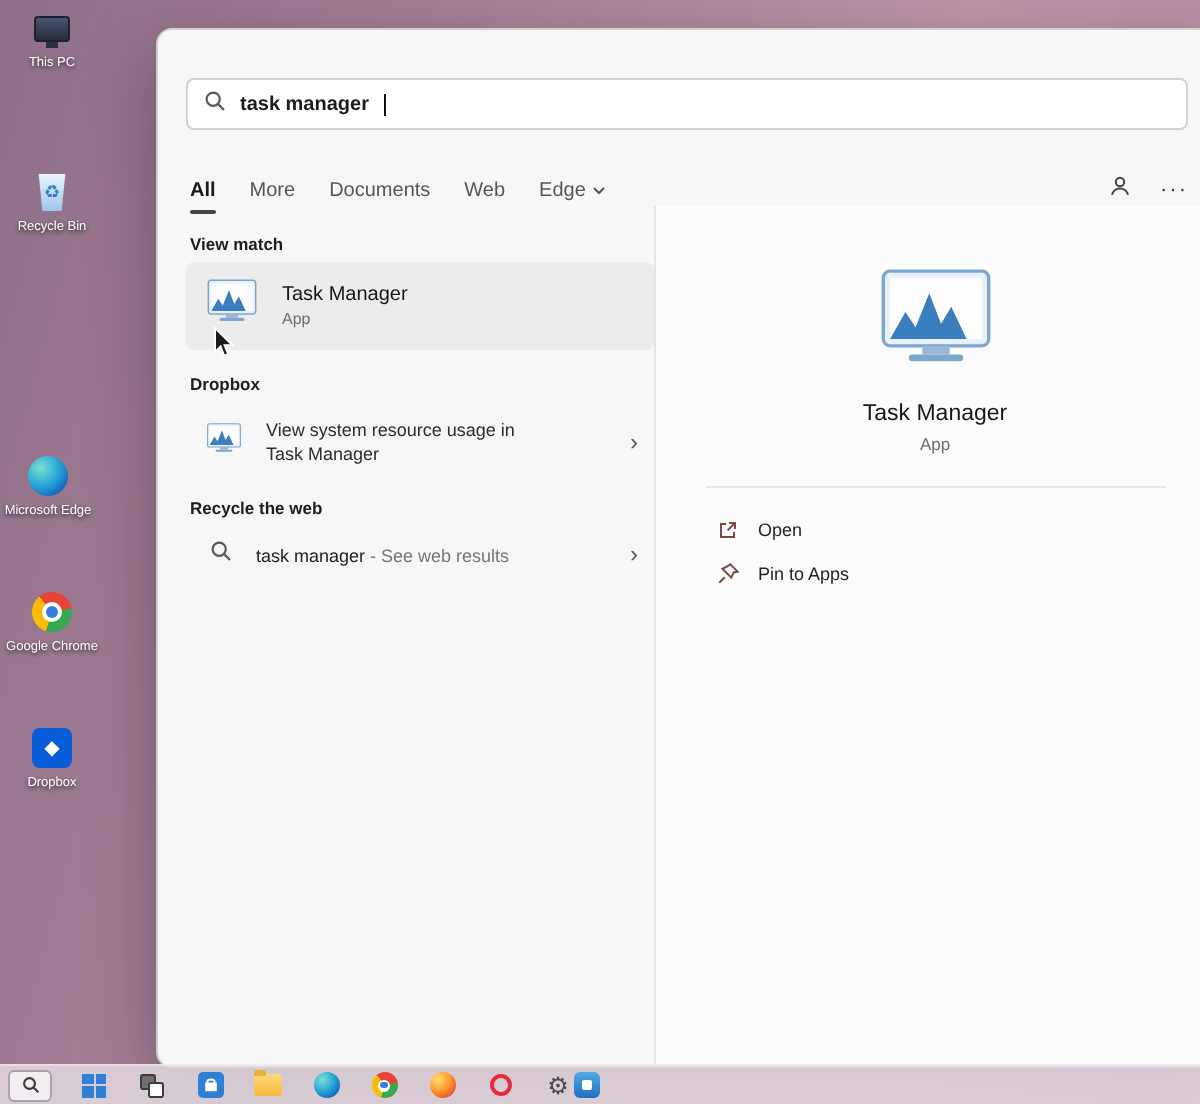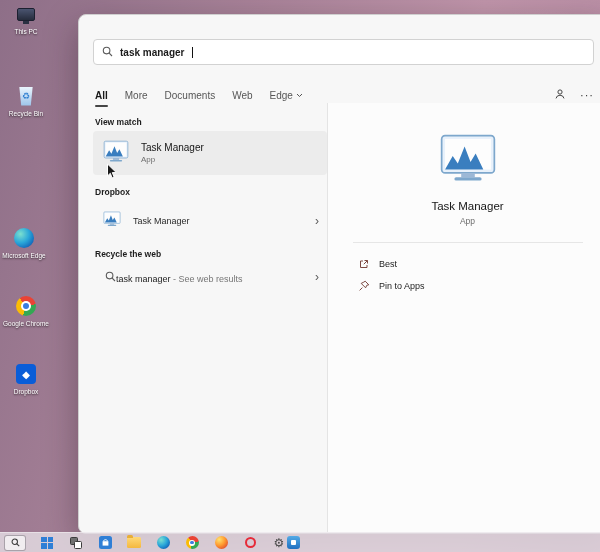--- a/index.html
+++ b/index.html
@@ -52,21 +52,21 @@
   .left-col { position:absolute; left:14px; top:102px; width:234px; }
   .h-bm { position:absolute; left:2px; top:0; }
   .bm-item { position:absolute; left:0; top:14px; width:234px; height:44px; background:#ececec; border-radius:4px; display:flex; align-items:center; padding:0 10px; gap:12px; }
   .bm-title { font-size:10px; color:#161616; }
   .bm-sub { font-size:8px; color:#6d6d6d; margin-top:2px; }
   .h-settings { position:absolute; left:2px; top:70px; }
   .settings-item { position:absolute; left:0; top:84px; width:234px; height:40px; display:flex; align-items:center; padding:0 8px 0 10px; gap:12px; border-radius:4px; }
   .si-lines { font-size:9px; color:#2c2c2c; line-height:12px; }
   .chev { margin-left:auto; color:#5a5a5a; font-size:12px; line-height:1; }
   .h-web { position:absolute; left:2px; top:132px; }
-  .web-item { position:absolute; left:0; top:146px; width:234px; height:28px; display:flex; align-items:center; padding:0 8px 0 12px; gap:0; border-radius:4px; }
+  .web-item { position:absolute; left:0; top:146px; width:234px; height:28px; display:flex; align-items:center; padding:0 8px 0 12px; gap:12px; border-radius:4px; }
   .web-query { font-size:9px; color:#1e1e1e; }
   .web-suffix { font-size:9px; color:#767676; }
 
   .detail-panel {
     position:absolute; left:248px; top:88px; right:1px; bottom:1px;
     background:#fcfcfc; border-left:1px solid #e4e4e4; border-radius:0 0 7px 0;
     display:flex; flex-direction:column; align-items:center;
   }
   .dp-icon { margin-top:30px; }
   .dp-title { margin-top:12px; font-size:11.5px; color:#161616; }
@@ -205,20 +205,21 @@
         <span>
           <svg width="18" height="16" viewBox="0 0 34 30">
               <rect x="1.5" y="1.5" width="31" height="22" rx="2" fill="#e8f1fb" stroke="#7da7cc"></rect>
               <rect x="3.5" y="3.5" width="27" height="18" fill="#fdfdfd"></rect>
               <path d="M3.5 21.5l4.5-8 3 4.5 4-10 3.5 9 3-5 4.5 9.5z" fill="#3a7ebf"></path>
               <rect x="13" y="23.5" width="8" height="2.5" fill="#9cb8d6"></rect>
               <rect x="9" y="26" width="16" height="2" rx="1" fill="#7da7cc"></rect>
             </svg>
         </span>
         <span class="si-lines">
+          <div>View system resource usage in</div>
           <div>Task Manager</div>
         </span>
         <span class="chev">›</span>
       </div>
 
       <div class="heading h-web">Recycle the web</div>
 
       <div class="web-item">
         <span>
           <svg width="11" height="11" viewBox="0 0 11 11">
@@ -248,21 +249,21 @@
       <div class="dp-div"></div>
 
       <div class="dp-actions">
         <div class="dp-action">
           <span class="ai">
             <svg width="12" height="12" viewBox="0 0 12 12">
                 <path d="M5 3H2.5v6.5H9V7" fill="none" stroke="#7d4a42" stroke-width="1"></path>
                 <path d="M6.5 2.5h3v3M9.5 2.5L5.8 6.2" fill="none" stroke="#7d4a42" stroke-width="1"></path>
               </svg>
           </span>
-          <span class="lbl">Best</span>
+          <span class="lbl">Open</span>
         </div>
         <div class="dp-action">
           <span class="ai">
             <svg width="12" height="12" viewBox="0 0 12 12">
                 <path d="M7.2 1.2l3.6 3.6-1.9.4-1.3 2.6-4.4-4.4 2.6-1.3z" fill="none" stroke="#7d4a42" stroke-width="1"></path>
                 <path d="M4.4 7.6L1.6 10.4" stroke="#7d4a42" stroke-width="1"></path>
               </svg>
           </span>
           <span class="lbl">Pin to Apps</span>
         </div>

